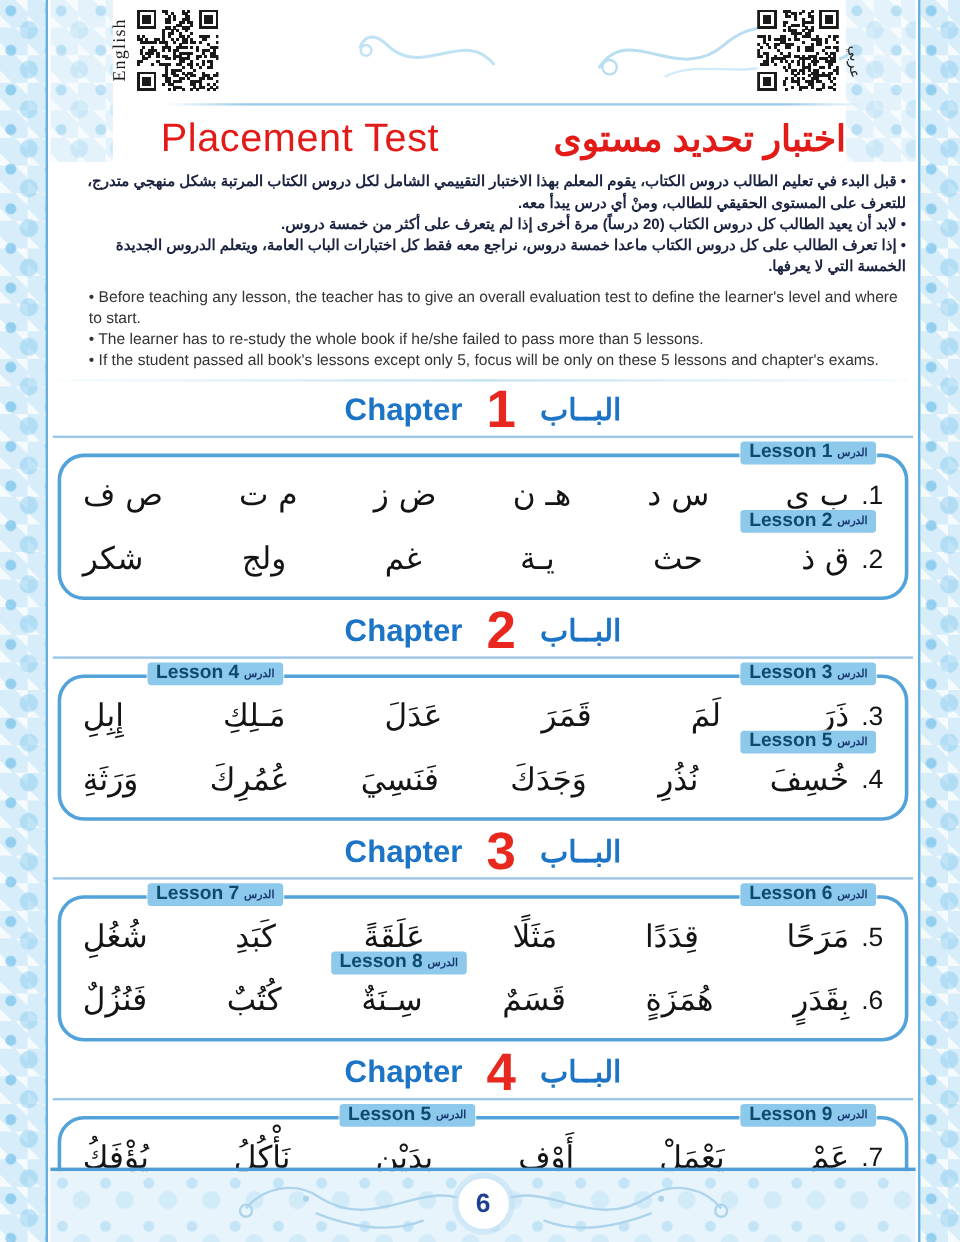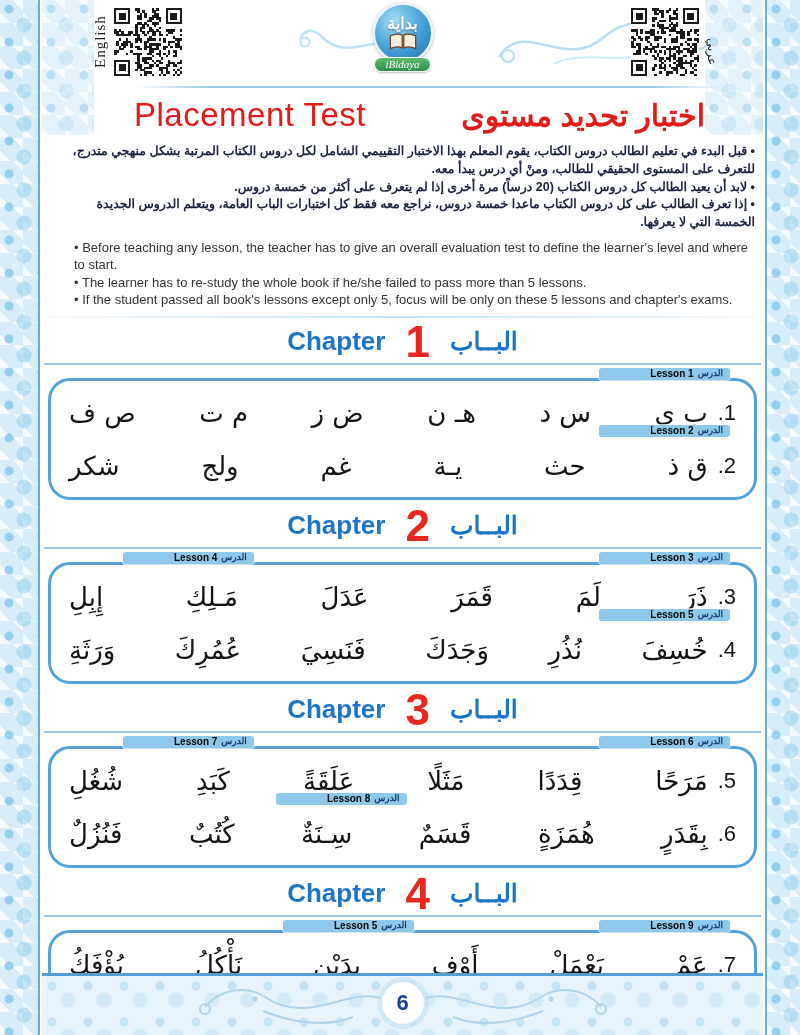--- a/index.html
+++ b/index.html
@@ -67,21 +67,21 @@
 
   .chapter-box { position:relative; margin:13px 6px 6px; border:3px solid #53a3da; border-radius:22px; background:#fff; padding:7px 14px 6px; }
   .word-row { display:flex; direction:rtl; justify-content:space-between; align-items:center; height:50px; padding:0 4px; }
   .word-row + .word-row { margin-top:3px; }
   .num-word { display:flex; direction:rtl; align-items:center; gap:10px; }
   .row-num { font-size:22px; color:#151515; }
   .word { font-size:26px; color:#141414; font-family:"DejaVu Sans", sans-serif; line-height:48px; white-space:nowrap; }
 
   .lesson-tag { position:absolute; display:flex; align-items:center; gap:4px; background:#8dc9ea;
     border-radius:3px; padding:0 7px 1px; z-index:3; box-shadow:0 0 0 1px rgba(255,255,255,.7); }
-  .lt-en { color:#000000; font-weight:bold; font-size:10px; white-space:nowrap;margin-left:44px; }
+  .lt-en { color:#0c4a6e; font-weight:bold; font-size:16px; white-space:nowrap; }
   .lt-ar { color:#16366e; font-weight:bold; font-size:9px; }
   .pos-tr  { top:-13px; right:24px; }
   .pos-tl  { top:-13px; left:72px;align-items:center; }
   .pos-tc  { top:-13px; left:33%; }
   .pos-mr  { top:calc(50% - 14px); right:24px; }
   .pos-mc  { top:calc(50% - 14px); left:32%; }
   .pos-mrc { top:calc(50% - 14px); right:175px; }
 
   
   .page-footer { position:absolute; left:42px; right:37px; bottom:0; height:62px; z-index:4; }
@@ -383,30 +383,20 @@
                 <rect x="16" y="28" width="1.08" height="1.08"></rect>
                 <rect x="19" y="28" width="1.08" height="1.08"></rect>
                 <rect x="21" y="28" width="1.08" height="1.08"></rect>
                 <rect x="25" y="28" width="1.08" height="1.08"></rect>
                 <rect x="27" y="28" width="1.08" height="1.08"></rect>
               </g>
           </svg>
         </span>
       </div>
 
-      <div class="logo">
-        <div class="logo-circle">
-          <span class="logo-ar">بداية</span>
-          <svg width="30" height="19" viewBox="0 0 36 24">
-            <path d="M2 5 Q10 1 17 4 L17 20 Q10 17 2 21 Z" fill="#f7efda" stroke="#7a3f20" stroke-width="1.6"></path>
-            <path d="M34 5 Q26 1 19 4 L19 20 Q26 17 34 21 Z" fill="#f7efda" stroke="#7a3f20" stroke-width="1.6"></path>
-          </svg>
-        </div>
-        <span class="logo-ribbon">iBidaya</span>
-      </div>
 
       <div class="qr-group right">
         <span class="qr-box">
           <svg viewBox="0 0 29 29" fill="#1a1a1a">
             <rect x="0" y="0" width="7" height="7"></rect>
               <rect x="1" y="1" width="5" height="5" fill="#fff"></rect>
               <rect x="2" y="2" width="3" height="3"></rect>
             <rect x="22" y="0" width="7" height="7"></rect>
               <rect x="23" y="1" width="5" height="5" fill="#fff"></rect>
               <rect x="24" y="2" width="3" height="3"></rect>

